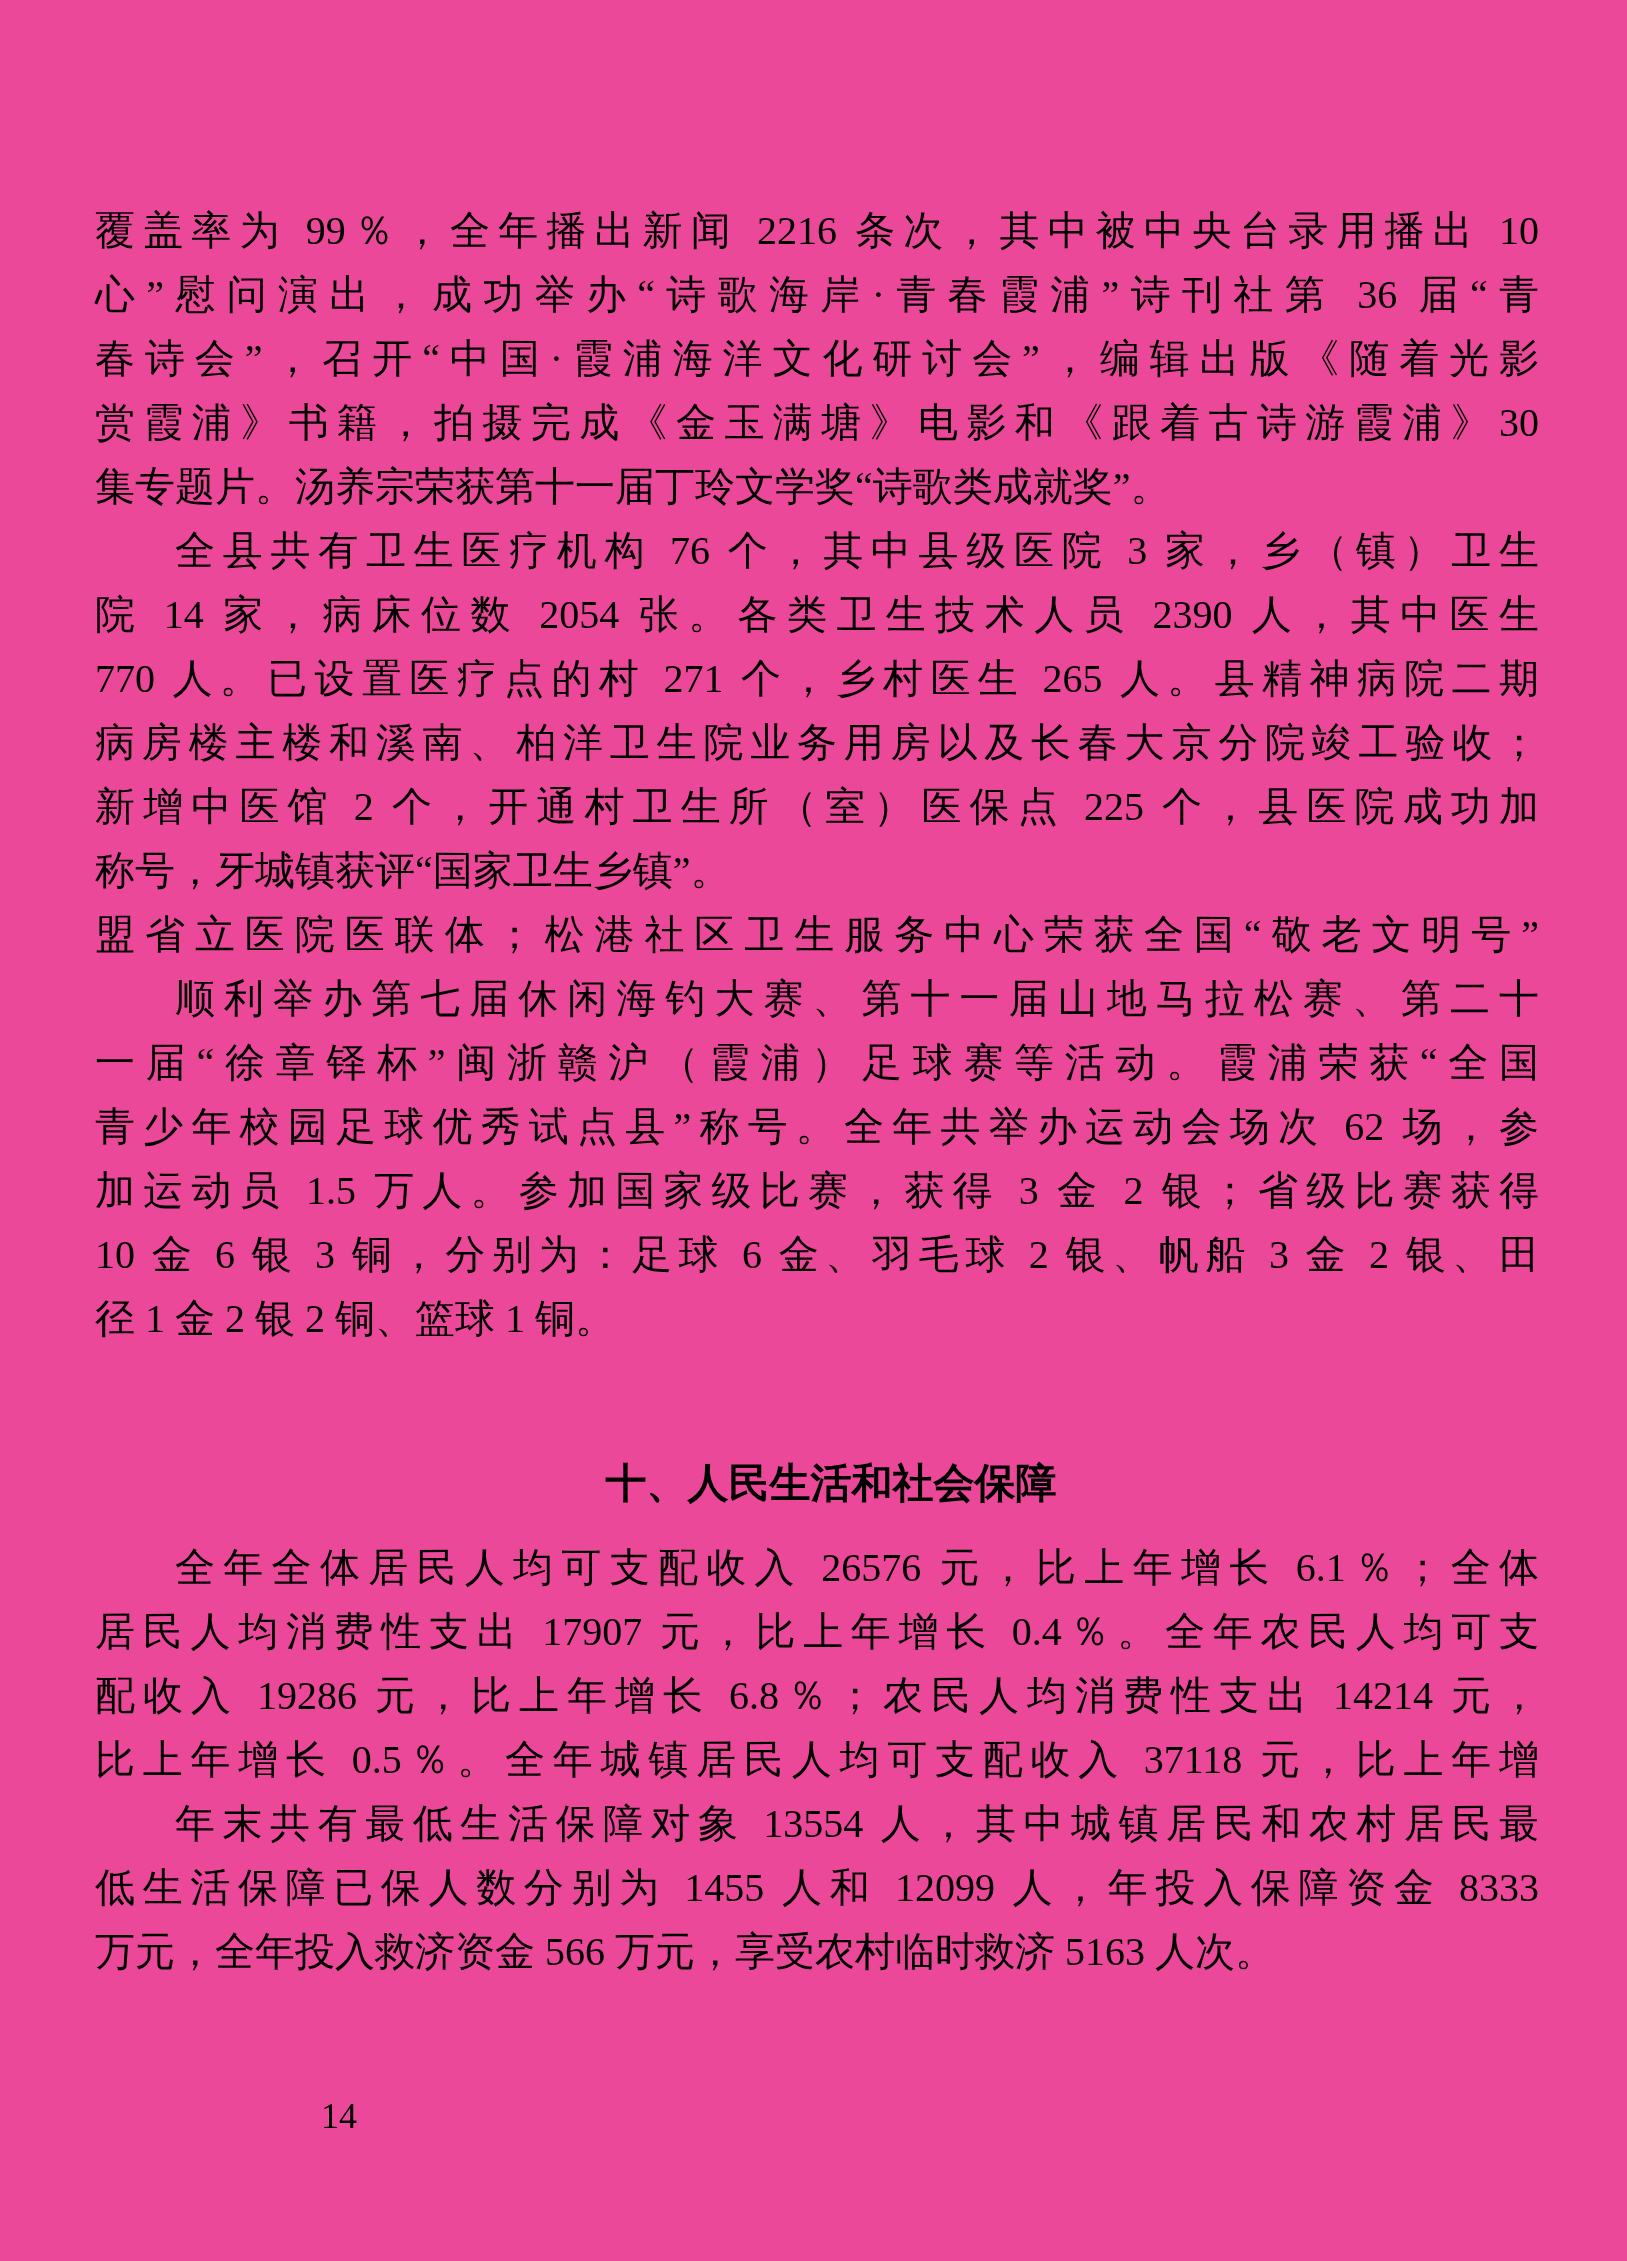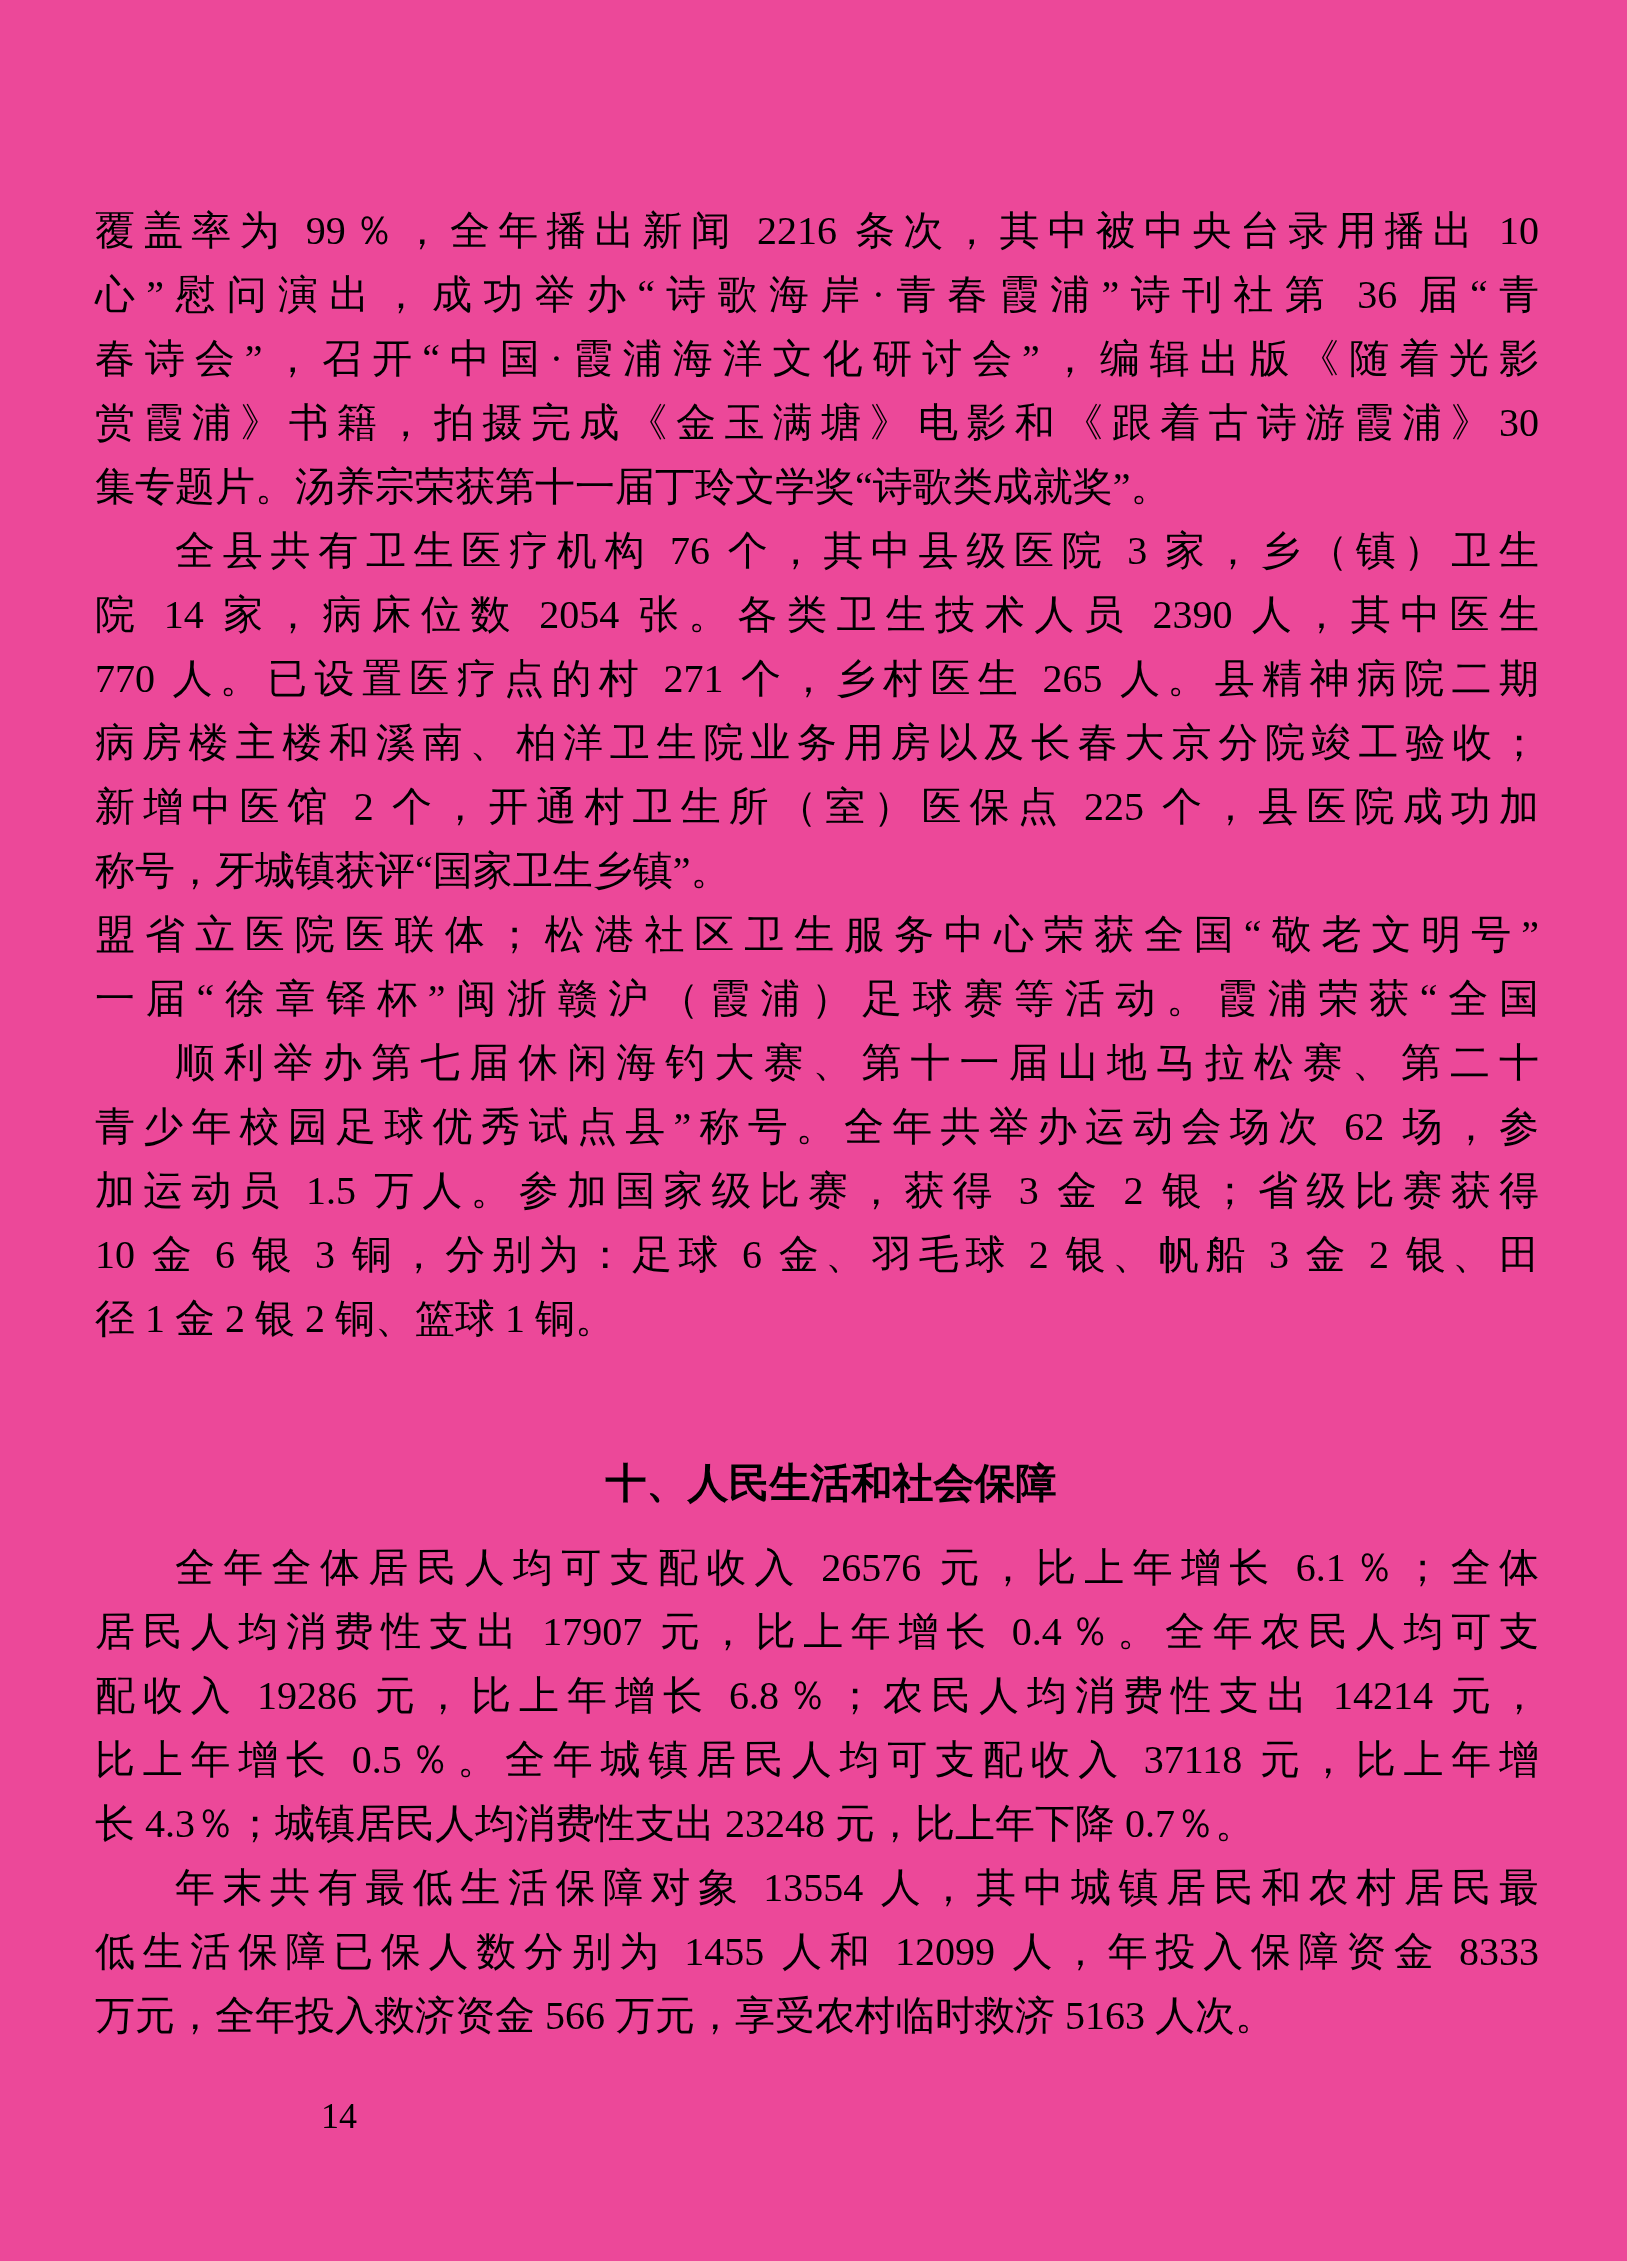--- a/index.html
+++ b/index.html
@@ -83,36 +83,35 @@
       <div class="para">
         <div class="line indent">全县共有卫生医疗机构 76 个，其中县级医院 3 家，乡（镇）卫生</div>
         <div class="line">院 14 家，病床位数 2054 张。各类卫生技术人员 2390 人，其中医生</div>
         <div class="line">770 人。已设置医疗点的村 271 个，乡村医生 265 人。县精神病院二期</div>
         <div class="line">病房楼主楼和溪南、柏洋卫生院业务用房以及长春大京分院竣工验收；</div>
         <div class="line">新增中医馆 2 个，开通村卫生所（室）医保点 225 个，县医院成功加</div>
         <div class="line last">称号，牙城镇获评“国家卫生乡镇”。</div>
         <div class="line">盟省立医院医联体；松港社区卫生服务中心荣获全国“敬老文明号”</div>
       </div>
       <div class="para">
+        <div class="line indent">顺利举办第七届休闲海钓大赛、第十一届山地马拉松赛、第二十</div>
         <div class="line">一届“徐章铎杯”闽浙赣沪（霞浦）足球赛等活动。霞浦荣获“全国</div>
-        <div class="line indent">顺利举办第七届休闲海钓大赛、第十一届山地马拉松赛、第二十</div>
         <div class="line">青少年校园足球优秀试点县”称号。全年共举办运动会场次 62 场，参</div>
         <div class="line">加运动员 1.5 万人。参加国家级比赛，获得 3 金 2 银；省级比赛获得</div>
         <div class="line">10 金 6 银 3 铜，分别为：足球 6 金、羽毛球 2 银、帆船 3 金 2 银、田</div>
         <div class="line last">径 1 金 2 银 2 铜、篮球 1 铜。</div>
       </div>
     </div>
   <h2 class="heading">十、人民生活和社会保障</h2>
   <div class="content" id="content-bottom">
       <div class="para">
         <div class="line indent">全年全体居民人均可支配收入 26576 元，比上年增长 6.1％；全体</div>
         <div class="line">居民人均消费性支出 17907 元，比上年增长 0.4％。全年农民人均可支</div>
         <div class="line">配收入 19286 元，比上年增长 6.8％；农民人均消费性支出 14214 元，</div>
         <div class="line">比上年增长 0.5％。全年城镇居民人均可支配收入 37118 元，比上年增</div>
-        <div class="line last">长 4.3％；城镇居民人均消费性支出 23248 元，比上年下降 0.7％。</div>
       </div>
       <div class="para">
         <div class="line indent">年末共有最低生活保障对象 13554 人，其中城镇居民和农村居民最</div>
         <div class="line">低生活保障已保人数分别为 1455 人和 12099 人，年投入保障资金 8333</div>
         <div class="line last">万元，全年投入救济资金 566 万元，享受农村临时救济 5163 人次。</div>
       </div>
     </div>
   <div class="page-number">14</div>
 </div>
 

